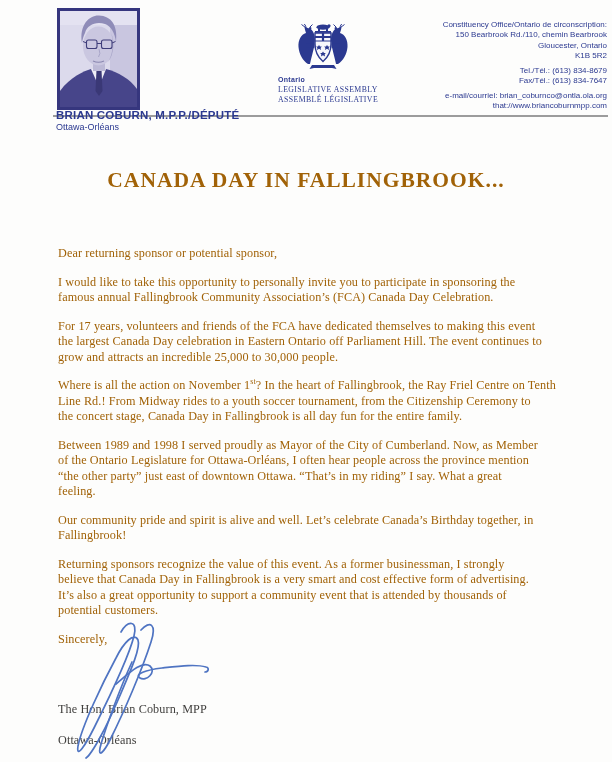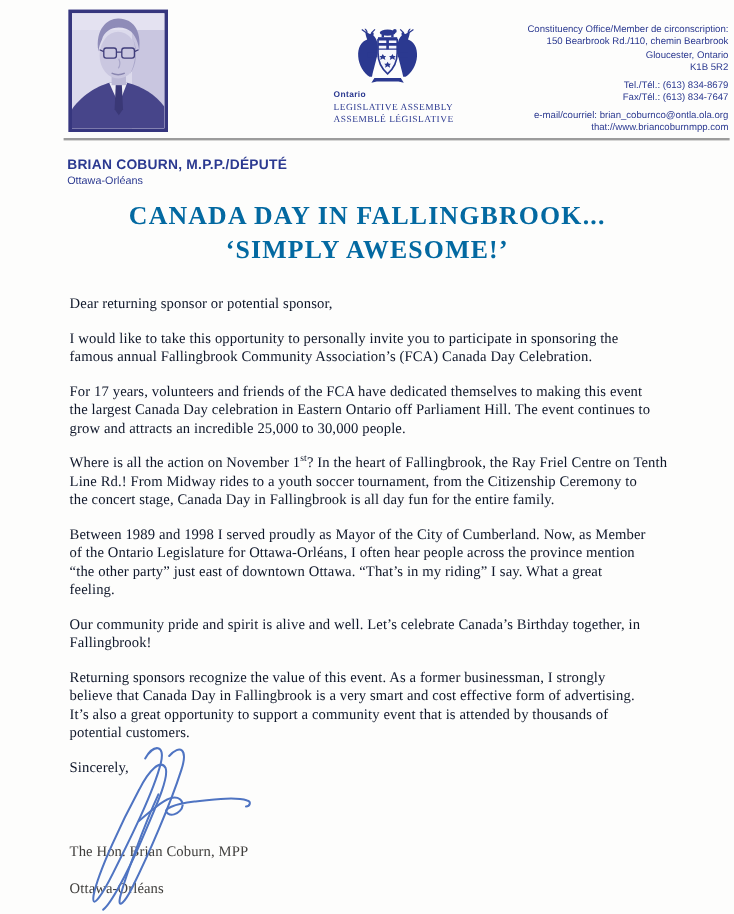--- a/index.html
+++ b/index.html
@@ -19,33 +19,33 @@
   .crest svg{display:block;margin:0 auto;}
   .crest-province{font-family:"Liberation Sans",sans-serif;font-weight:bold;font-size:7px;margin-top:2px;letter-spacing:.3px;}
   .crest-org{font-family:"Liberation Serif",serif;font-size:7.8px;letter-spacing:.4px;margin-top:1.5px;white-space:nowrap;}
   .contact{
     position:absolute;right:5px;top:20px;text-align:right;
     font-family:"Liberation Sans",sans-serif;font-size:8px;line-height:10.3px;color:#2b3990;
   }
   .contact .gap5{margin-top:5px;}
   .contact .gap4{margin-top:4px;}
   .rule{position:absolute;left:53px;right:4px;top:115px;height:1.5px;background:#9c9c9c;}
-  .name-block{position:absolute;left:56px;top:132px;font-family:"Liberation Sans",sans-serif;color:#2b3990;}
+  .name-block{position:absolute;left:56px;top:109px;font-family:"Liberation Sans",sans-serif;color:#2b3990;}
   .mpp-name{font-weight:bold;font-size:11.5px;letter-spacing:.2px;}
   .mpp-riding{font-size:9px;margin-top:1px;}
   
   .title{
     position:absolute;left:0;right:0;top:167px;text-align:center;
     font-family:"Liberation Serif",serif;font-weight:bold;font-size:21.5px;line-height:27.5px;
-    color:#0369a1;letter-spacing:1px;
+    color:#a16207;letter-spacing:1px;
   }
   
   .letter{
     position:absolute;left:58px;top:246px;width:545px;
-    font-size:12.2px;line-height:15.5px;color:#0f172a;letter-spacing:.1px;
+    font-size:12.2px;line-height:15.5px;color:#a16207;letter-spacing:.1px;
   }
   .letter p{margin:0 0 13px 0;white-space:pre-line;}
   .letter sup{font-size:8px;vertical-align:super;line-height:0;}
   .signer{
     position:absolute;left:58px;top:686px;
     font-size:12.2px;line-height:15.5px;color:#403f3d;letter-spacing:.1px;white-space:pre-line;
   }
   .signature{position:absolute;left:58px;top:620px;pointer-events:none;}
 </style>
 </head>
@@ -111,40 +111,39 @@
 
         <path d="M17,41 L39,41 L41.5,45 L37,44 L19,44 L14.5,45 Z"></path>
       </g>
     </svg>
     <div class="crest-province">Ontario</div>
     <div class="crest-org">LEGISLATIVE ASSEMBLY</div>
     <div class="crest-org">ASSEMBLÉ LÉGISLATIVE</div>
   </div>
 
   <div class="contact">
-    <div>Constituency Office/Member de circonscription:</div>
+    <div>Constituency Office/Ontario de circonscription:</div>
     <div>150 Bearbrook Rd./110, chemin Bearbrook</div>
     <div>Gloucester, Ontario</div>
     <div>K1B 5R2</div>
     <div class="gap5">Tel./Tél.: (613) 834-8679</div>
     <div>Fax/Tél.: (613) 834-7647</div>
     <div class="gap4">e-mail/courriel: brian_coburnco@ontla.ola.org</div>
     <div>that://www.briancoburnmpp.com</div>
   </div>
 
   <div class="rule"></div>
 
   <div class="name-block">
     <div class="mpp-name">BRIAN COBURN, M.P.P./DÉPUTÉ</div>
     <div class="mpp-riding">Ottawa-Orléans</div>
   </div>
 
   <div class="title">
     <div>CANADA DAY IN FALLINGBROOK...</div>
-    <div>‘SIMPLY AWESOME!’</div>
   </div>
 
   <div class="letter">
     <p>Dear returning sponsor or potential sponsor,</p>
     <p>I would like to take this opportunity to personally invite you to participate in sponsoring the
 famous annual Fallingbrook Community Association’s (FCA) Canada Day Celebration.</p>
     <p>For 17 years, volunteers and friends of the FCA have dedicated themselves to making this event
 the largest Canada Day celebration in Eastern Ontario off Parliament Hill. The event continues to
 grow and attracts an incredible 25,000 to 30,000 people.</p>
     <p><span>Where is all the action on November 1</span><sup>st</sup><span>? In the heart of Fallingbrook, the Ray Friel Centre on Tenth

